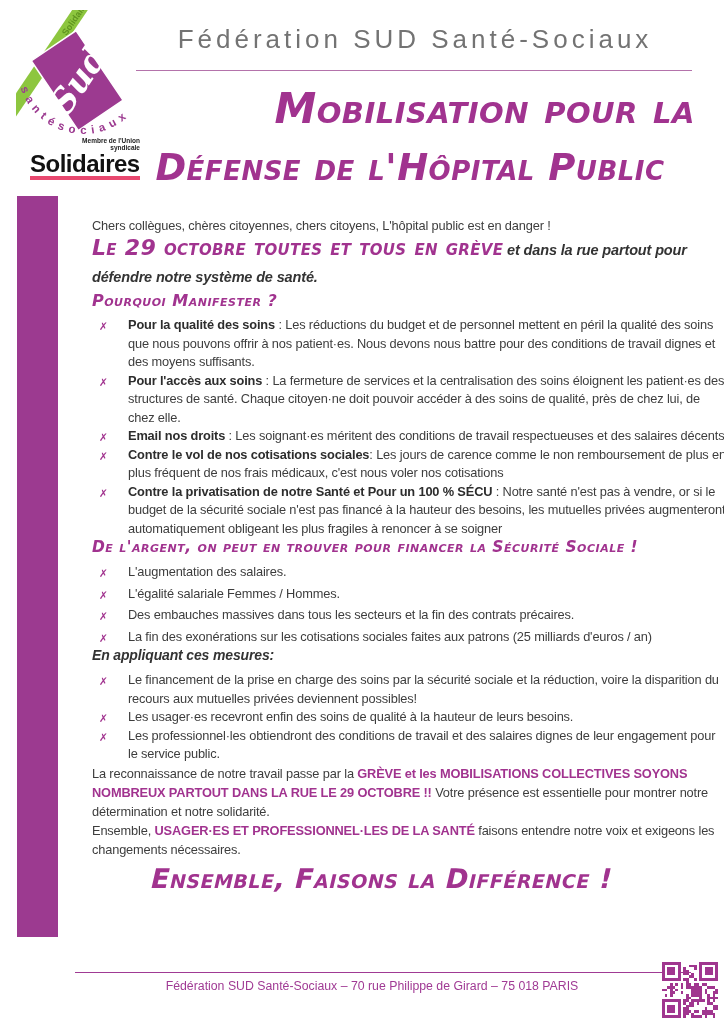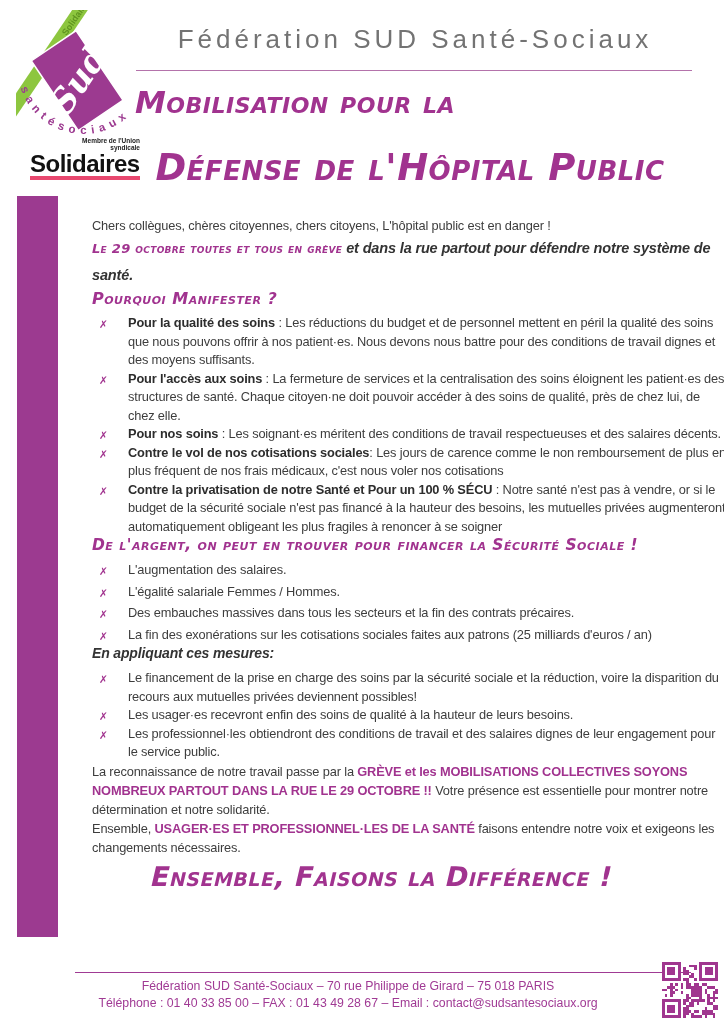--- a/index.html
+++ b/index.html
@@ -5,50 +5,50 @@
   html,body{margin:0;padding:0;background:#e9e9e9;}
   #page{position:relative;width:724px;height:1024px;background:#ffffff;overflow:hidden;
         font-family:"Liberation Sans",sans-serif;color:#3d3d3d;}
   
   .logo-wrap{position:absolute;left:16px;top:10px;width:128px;height:180px;}
   .org-title{position:absolute;left:135px;top:24px;width:560px;text-align:center;
              font-size:26px;letter-spacing:4px;color:#737373;white-space:nowrap;}
   .org-rule{position:absolute;left:136px;top:70px;width:556px;height:1px;background:#b473ab;}
   .mk{font-family:"DejaVu Sans",sans-serif;font-weight:bold;font-style:italic;
       font-variant:small-caps;color:#a1338f;letter-spacing:0.5px;}
-  .headline1{position:absolute;left:135px;top:84px;width:560px;text-align:left;font-size:31px;}
+  .headline1{position:absolute;left:135px;top:84px;width:560px;text-align:right;font-size:42px;}
   .headline2{position:absolute;left:110px;top:146px;width:600px;text-align:center;font-size:37px;}
   
   .left-bar{position:absolute;left:17px;top:196px;width:41px;height:741px;background:#9c3a90;}
   
   .content{position:absolute;left:92px;top:204px;width:636px;
            font-size:12.8px;line-height:19px;letter-spacing:-0.15px;color:#3d3d3d;margin-top:12px;}
   .content p{margin:0;}
   .p1{margin-top:14px;}
   .p2{margin-top:6px;}
   .strike{margin-top:4px;line-height:26px;}
-  .strike .lead{font-size:13px;letter-spacing:0.3px;text-align:right;}
+  .strike .lead{font-size:22px;letter-spacing:0.3px;text-align:right;}
   .bi{font-weight:bold;font-style:italic;font-size:14.5px;color:#333;}
   .h-center{}
   .h-why{margin-top:3px;font-size:16px;}
   .h-money{margin-top:6px;font-size:15.5px;}
   ul.blist{list-style:none;margin:6px 0 0 0;padding:0;}
   ul.blist li{position:relative;padding-left:36px;margin:0;line-height:18.5px;}
   ul.blist.spaced li{margin-top:3px;}
   .x{position:absolute;left:7px;top:1px;color:#a1338f;font-size:10.5px;font-weight:bold;
      font-family:"DejaVu Sans",sans-serif;}
   ul.blist b{color:#2d2d2d;}
   .intro-bold{margin-top:4px;font-weight:bold;font-style:italic;font-size:14px;color:#333;}
   .em{color:#a1338f;font-weight:bold;}
   .recon{margin-top:6px;}
   .together{margin-top:8px;}
   .big-heading{margin-top:10px;width:580px;text-align:center;font-size:27px;transform:skewX(-2deg);}
   
   .footer-rule{position:absolute;left:75px;top:972px;width:616px;height:1px;background:#a03a94;}
-  .footer-line{position:absolute;left:28px;width:640px;text-align:center;color:#a03a94;
+  .footer-line{position:absolute;left:52px;width:640px;text-align:center;color:#a03a94;
                font-size:12.3px;line-height:16px;}
   .fl1{top:978px;} .fl2{top:995px;}
   .qr{position:absolute;left:662px;top:962px;width:56px;height:56px;}
 </style>
 </head>
 <body>
 
 <div id="page">
 
   <div class="logo-wrap">
@@ -82,21 +82,21 @@
   <div class="content">
     <p class="p1">Chers collègues, chères citoyennes, chers citoyens, L'hôpital public est en danger !</p>
 
     <p class="strike"><span class="mk lead">Le 29 octobre toutes et tous en grève</span><span class="bi"> et dans la rue partout pour défendre notre système de santé.</span></p>
 
     <p class="mk h-center h-why">Pourquoi Manifester ?</p>
 
     <ul class="blist">
       <li><span class="x">✗</span><b>Pour la qualité des soins</b><span> : Les réductions du budget et de personnel mettent en péril la qualité des soins que nous pouvons offrir à nos patient·es. Nous devons nous battre pour des conditions de travail dignes et des moyens suffisants.</span></li>
       <li><span class="x">✗</span><b>Pour l'accès aux soins</b><span> : La fermeture de services et la centralisation des soins éloignent les patient·es des structures de santé. Chaque citoyen·ne doit pouvoir accéder à des soins de qualité, près de chez lui, de chez elle.</span></li>
-      <li><span class="x">✗</span><b>Pour nos soins</b><span> : Les soignant·es méritent des conditions de travail respectueuses et des salaires décents.</span></li>
+      <li><span class="x">✗</span><b>Email nos droits</b><span> : Les soignant·es méritent des conditions de travail respectueuses et des salaires décents.</span></li>
       <li><span class="x">✗</span><b>Contre le vol de nos cotisations sociales</b><span>: Les jours de carence comme le non remboursement de plus en plus fréquent de nos frais médicaux, c'est nous voler nos cotisations</span></li>
       <li><span class="x">✗</span><b>Contre la privatisation de notre Santé et Pour un 100 % SÉCU</b><span> : Notre santé n'est pas à vendre, or si le budget de la sécurité sociale n'est pas financé à la hauteur des besoins, les mutuelles privées augmenteront automatiquement obligeant les plus fragiles à renoncer à se soigner</span></li>
     </ul>
 
     <p class="mk h-center h-money">De l'argent, on peut en trouver pour financer la Sécurité Sociale !</p>
 
     <ul class="blist spaced">
       <li><span class="x">✗</span><span>L'augmentation des salaires.</span></li>
       <li><span class="x">✗</span><span>L'égalité salariale Femmes / Hommes.</span></li>
       <li><span class="x">✗</span><span>Des embauches massives dans tous les secteurs et la fin des contrats précaires.</span></li>
@@ -112,21 +112,20 @@
 
     <p class="recon"><span>La reconnaissance de notre travail passe par la </span><span class="em">GRÈVE et les MOBILISATIONS COLLECTIVES SOYONS NOMBREUX PARTOUT DANS LA RUE LE 29 OCTOBRE !!</span><span> Votre présence est essentielle pour montrer notre détermination et notre solidarité.</span></p>
 
     <p class="together"><span>Ensemble, </span><span class="em">USAGER·ES ET PROFESSIONNEL·LES DE LA SANTÉ</span><span> faisons entendre notre voix et exigeons les changements nécessaires.</span></p>
 
     <div class="mk big-heading">Ensemble, Faisons la Différence !</div>
   </div>
 
   <div class="footer-rule"></div>
   <div class="footer-line fl1">Fédération SUD Santé-Sociaux – 70 rue Philippe de Girard – 75 018 PARIS</div>
-  <div class="footer-line fl2">Téléphone : 01 40 33 85 00 – FAX : 01 43 49 28 67 – Email : contact@sudsantesociaux.org</div>
 
   <div class="qr">
     <svg id="qrsvg" width="56" height="56" viewBox="0 0 21 21" shape-rendering="crispEdges">
         <rect x="10" y="1" width="1" height="1" fill="#a0368f"></rect>
         <rect x="11" y="1" width="1" height="1" fill="#a0368f"></rect>
         <rect x="12" y="1" width="1" height="1" fill="#a0368f"></rect>
         <rect x="8" y="2" width="1" height="1" fill="#a0368f"></rect>
         <rect x="12" y="2" width="1" height="1" fill="#a0368f"></rect>
         <rect x="8" y="3" width="1" height="1" fill="#a0368f"></rect>
         <rect x="9" y="3" width="1" height="1" fill="#a0368f"></rect>

